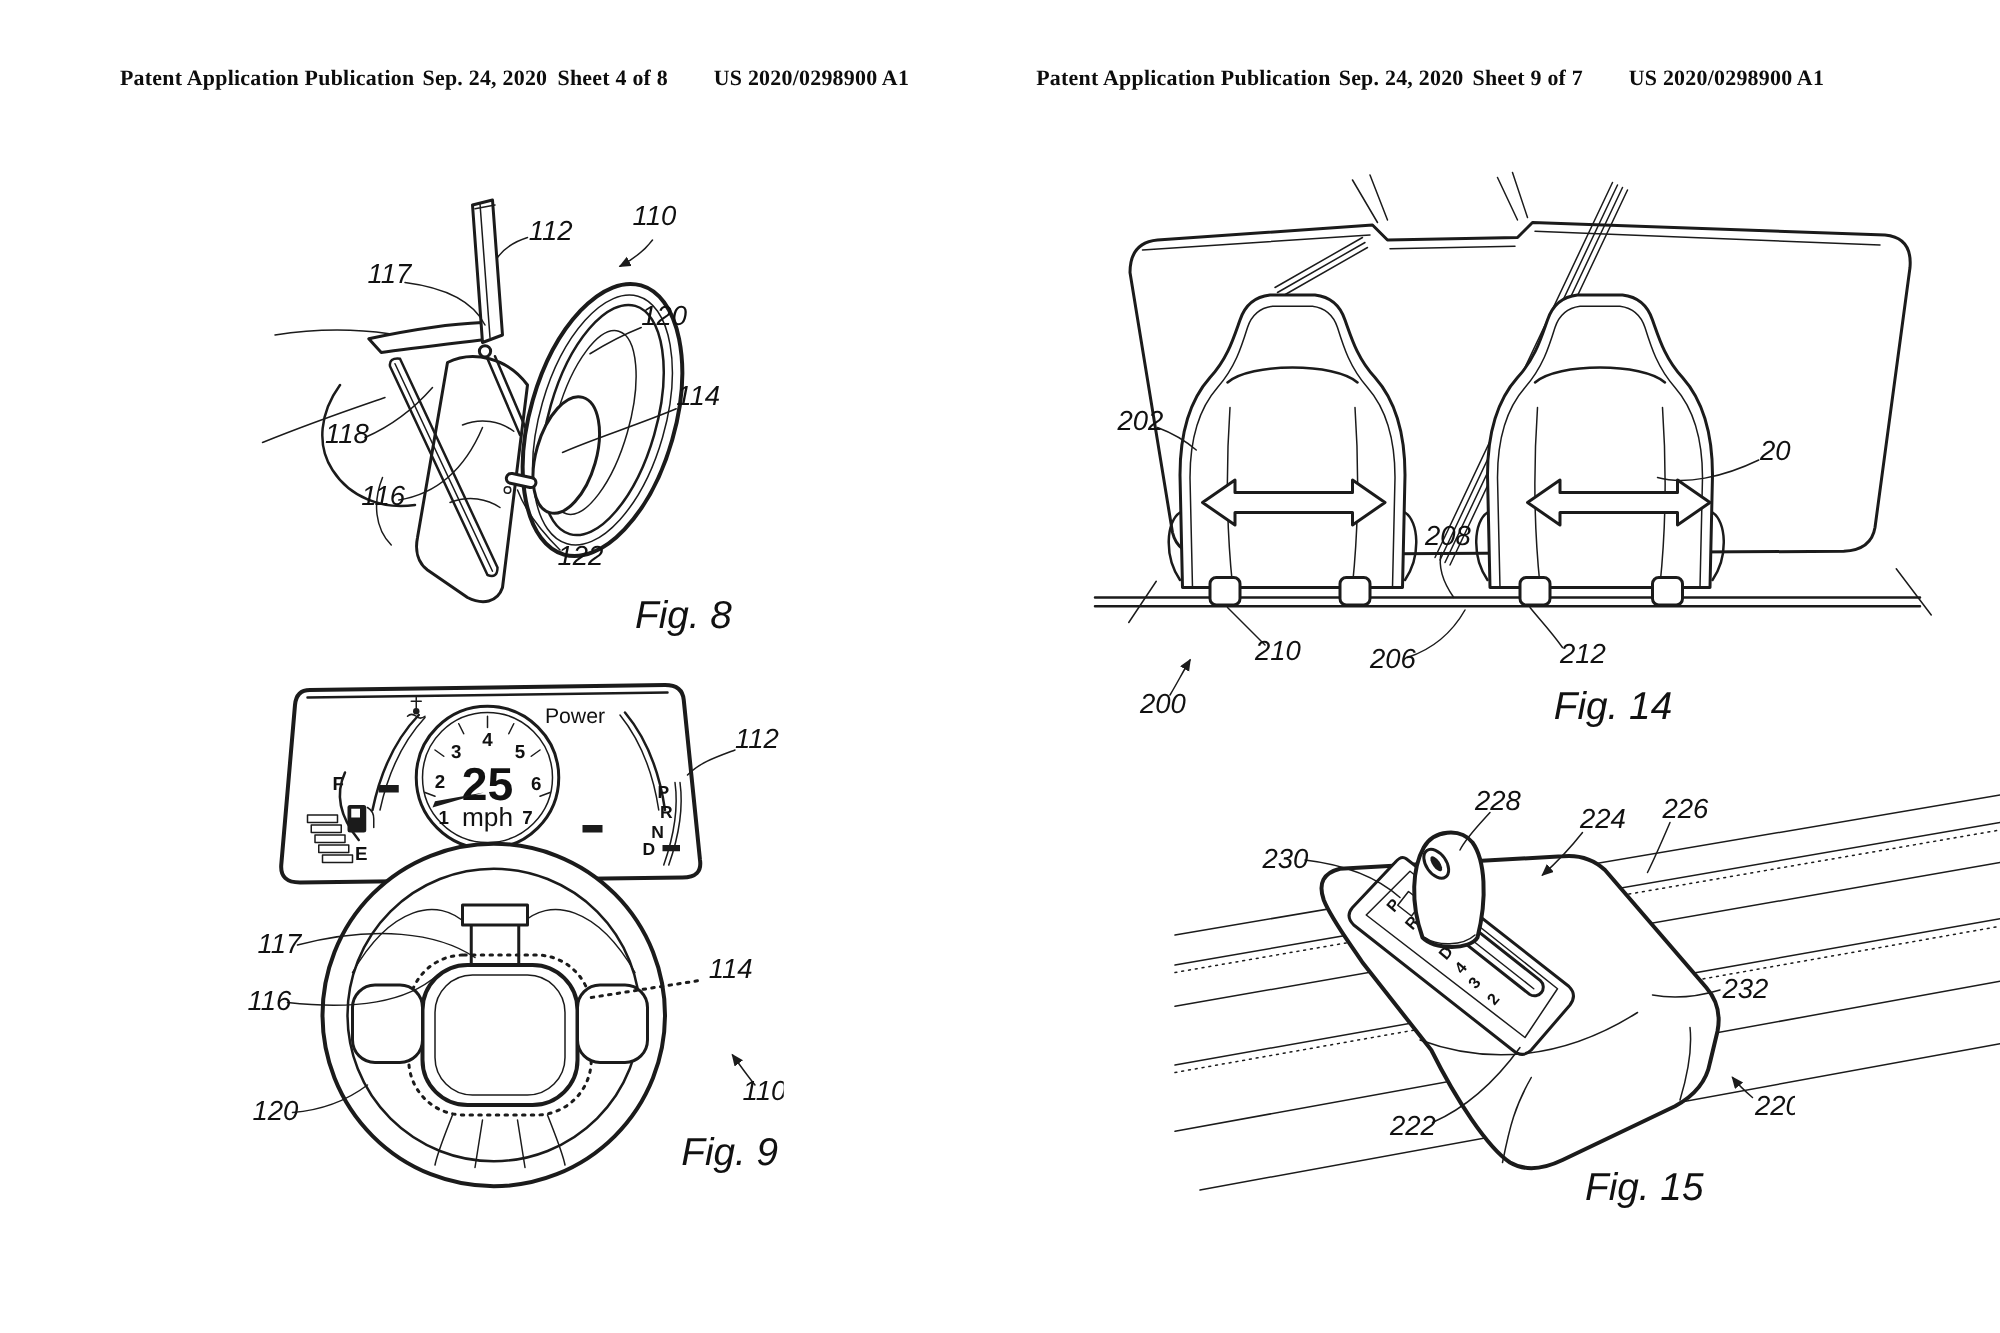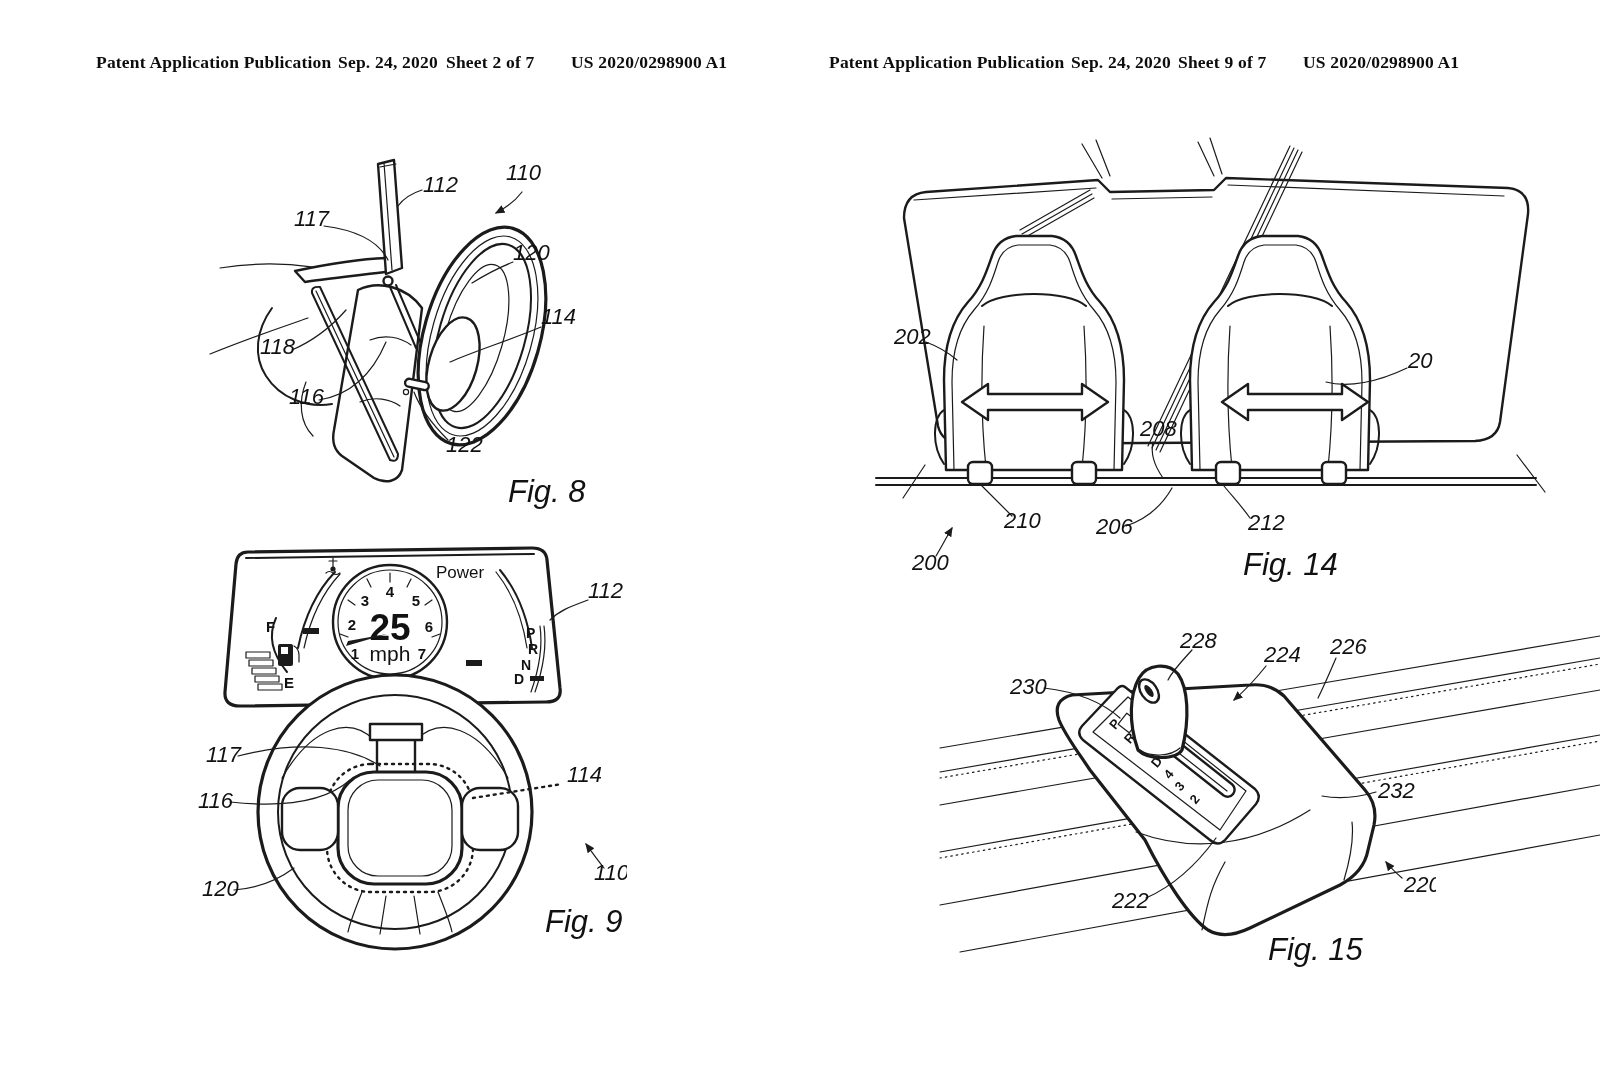--- a/index.html
+++ b/index.html
@@ -25,21 +25,21 @@
   .gate{font:bold 13px "Liberation Sans",sans-serif;fill:#111;}
 </style>
 </head>
 <body>
 
 <div class="sheet">
 
   <div>
     <span class="hdr-span" style="left:96px">Patent Application Publication</span>
     <span class="hdr-span" style="left:338px">Sep. 24, 2020</span>
-    <span class="hdr-span" style="left:446px">Sheet 2 of 7</span>
+    <span class="hdr-span" style="left:446px">Sheet 4 of 8</span>
     <span class="hdr-span" style="left:571px">US 2020/0298900 A1</span>
   </div>
   <div>
     <span class="hdr-span" style="left:829px">Patent Application Publication</span>
     <span class="hdr-span" style="left:1071px">Sep. 24, 2020</span>
     <span class="hdr-span" style="left:1178px">Sheet 9 of 7</span>
     <span class="hdr-span" style="left:1303px">US 2020/0298900 A1</span>
   </div>
 
   <svg style="left:210px;top:140px" width="420" height="400" viewBox="0 0 420 400">

